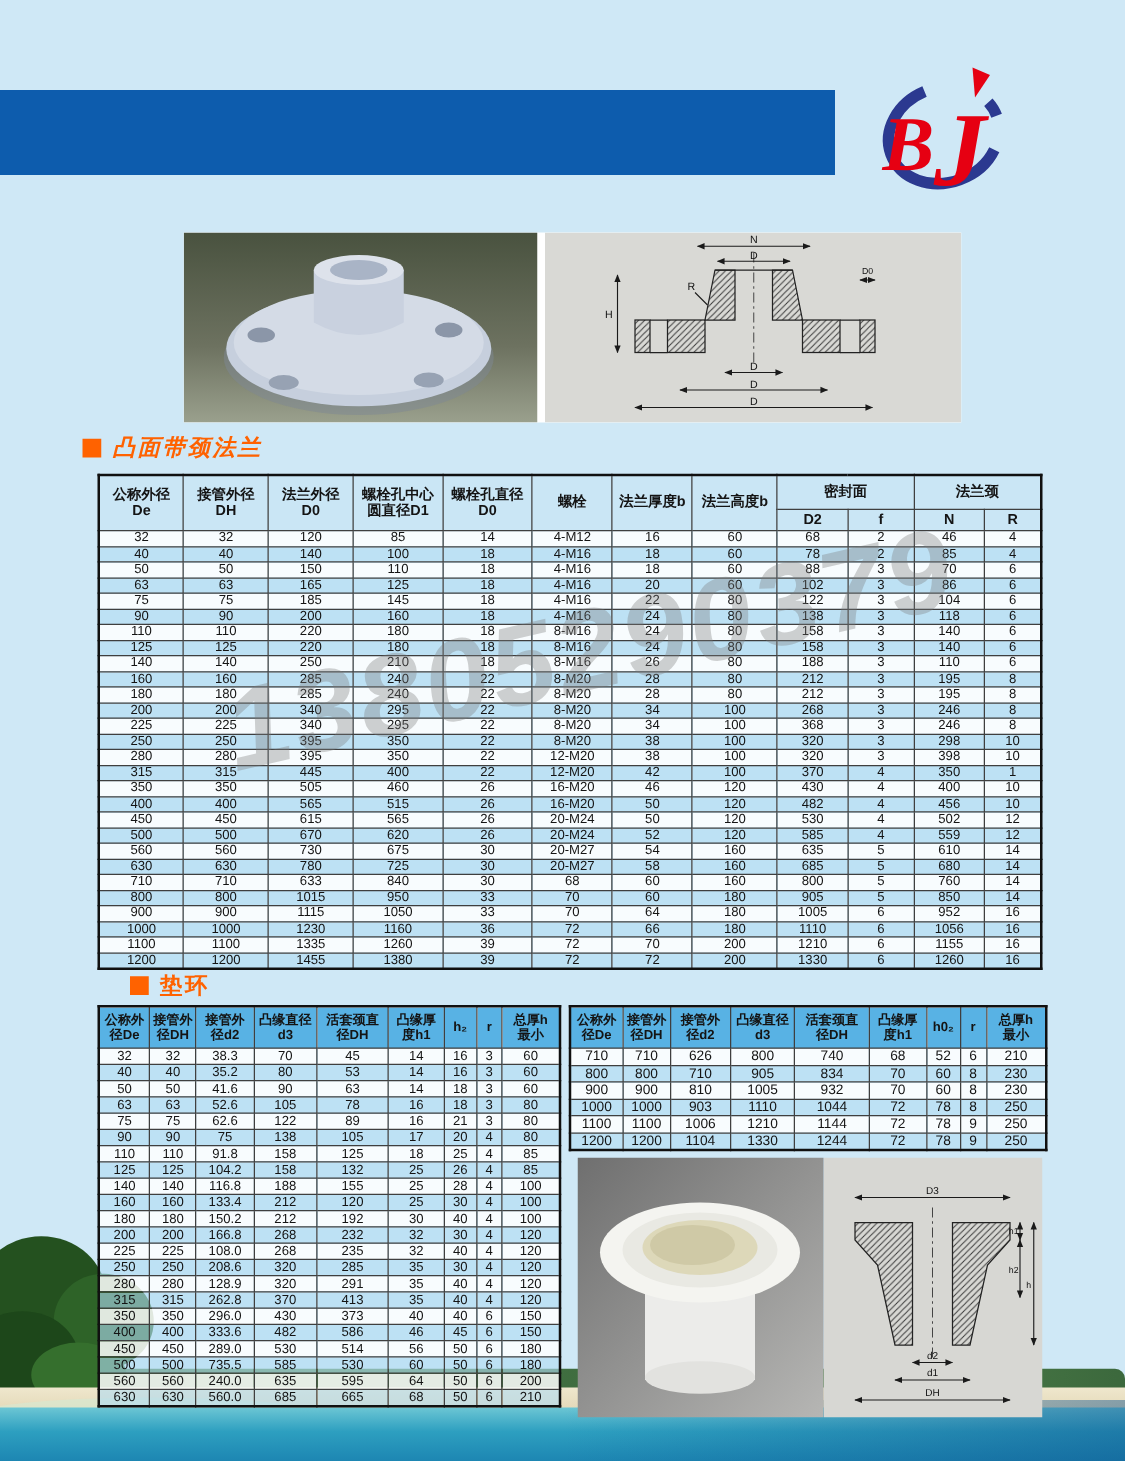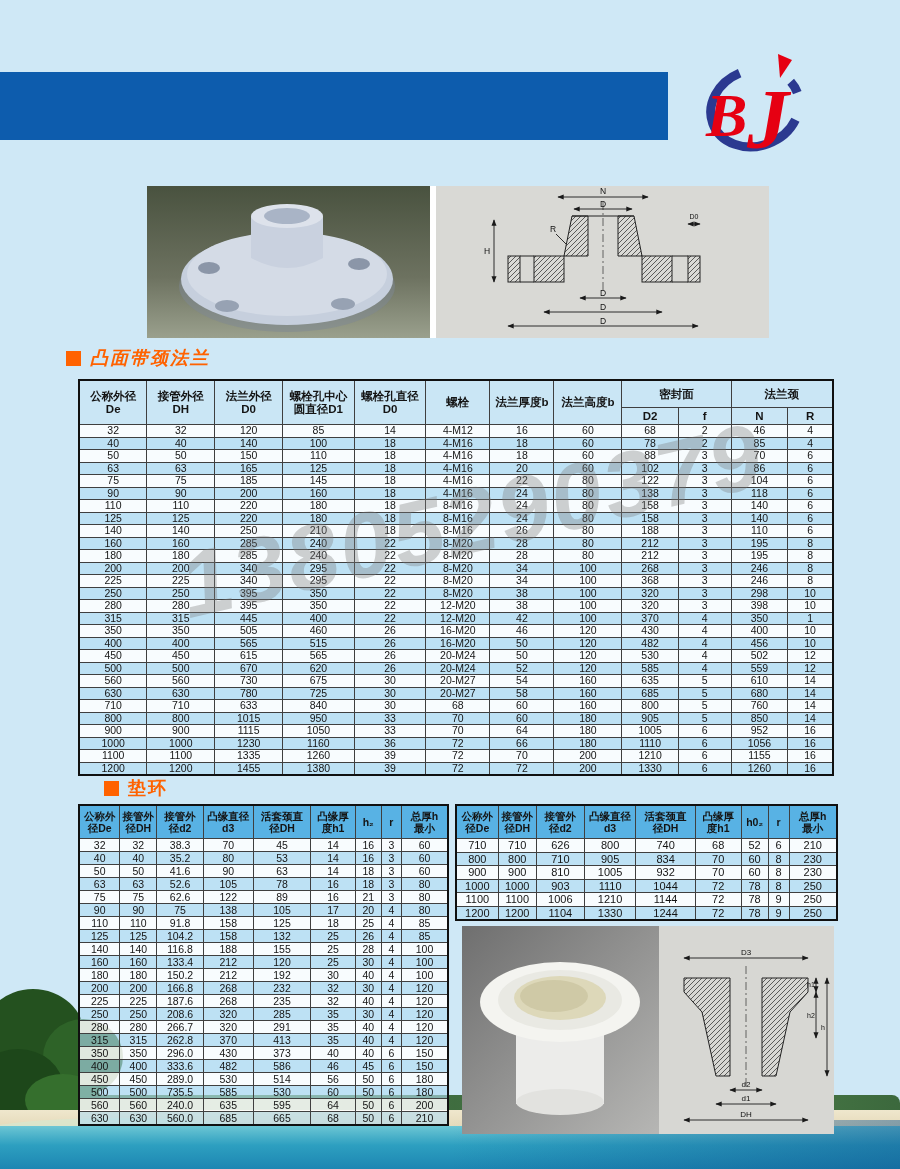--- a/index.html
+++ b/index.html
@@ -799,21 +799,21 @@
           <td>268</td>
           <td>232</td>
           <td>32</td>
           <td>30</td>
           <td>4</td>
           <td>120</td>
         </tr>
         <tr>
           <td>225</td>
           <td>225</td>
-          <td>187.6</td>
+          <td>108.0</td>
           <td>268</td>
           <td>235</td>
           <td>32</td>
           <td>40</td>
           <td>4</td>
           <td>120</td>
         </tr>
         <tr>
           <td>250</td>
           <td>250</td>
@@ -821,21 +821,21 @@
           <td>320</td>
           <td>285</td>
           <td>35</td>
           <td>30</td>
           <td>4</td>
           <td>120</td>
         </tr>
         <tr>
           <td>280</td>
           <td>280</td>
-          <td>266.7</td>
+          <td>128.9</td>
           <td>320</td>
           <td>291</td>
           <td>35</td>
           <td>40</td>
           <td>4</td>
           <td>120</td>
         </tr>
         <tr>
           <td>315</td>
           <td>315</td>

